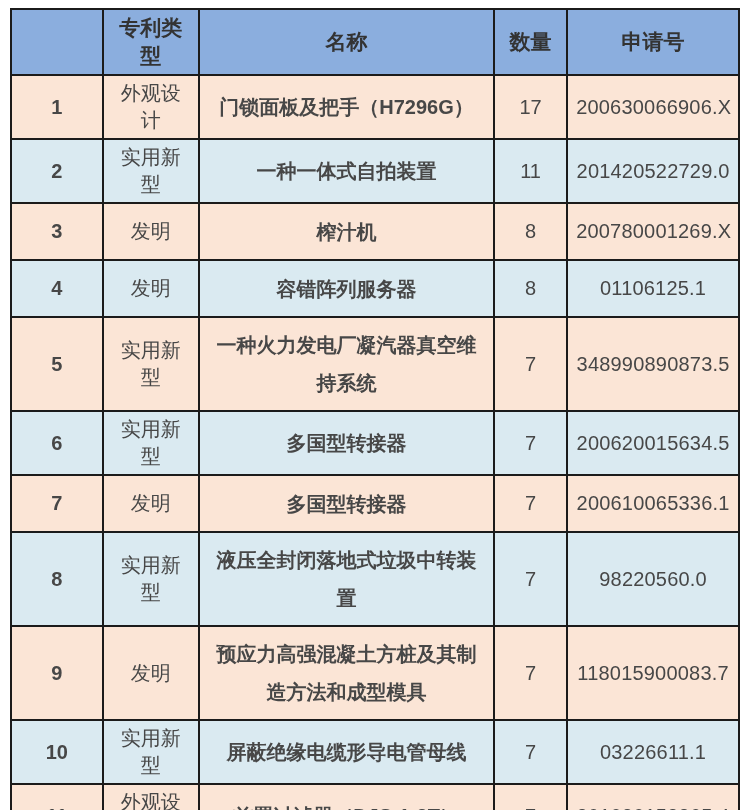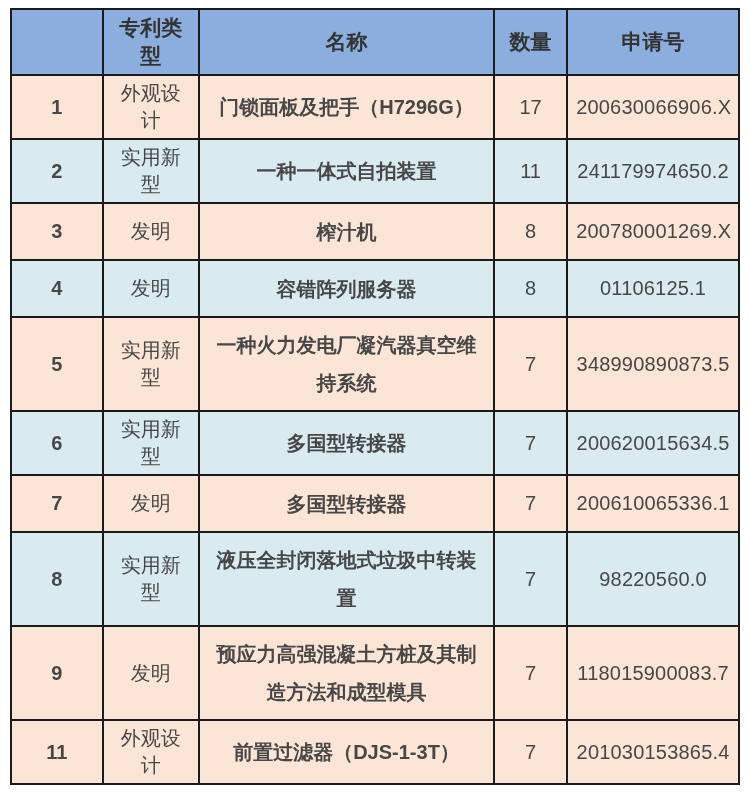--- a/index.html
+++ b/index.html
@@ -86,21 +86,21 @@
           <td class="col-type">外观设计</td>
           <td class="col-name">门锁面板及把手（H7296G）</td>
           <td class="col-qty">17</td>
           <td class="col-app">200630066906.X</td>
         </tr>
         <tr class="blue">
           <td class="col-num">2</td>
           <td class="col-type">实用新型</td>
           <td class="col-name">一种一体式自拍装置</td>
           <td class="col-qty">11</td>
-          <td class="col-app">241179974650.2</td>
+          <td class="col-app">201420522729.0</td>
         </tr>
         <tr class="peach">
           <td class="col-num">3</td>
           <td class="col-type">发明</td>
           <td class="col-name">榨汁机</td>
           <td class="col-qty">8</td>
           <td class="col-app">200780001269.X</td>
         </tr>
         <tr class="blue">
           <td class="col-num">4</td>
@@ -137,20 +137,27 @@
           <td class="col-qty">7</td>
           <td class="col-app">98220560.0</td>
         </tr>
         <tr class="peach">
           <td class="col-num">9</td>
           <td class="col-type">发明</td>
           <td class="col-name">预应力高强混凝土方桩及其制造方法和成型模具</td>
           <td class="col-qty">7</td>
           <td class="col-app">118015900083.7</td>
         </tr>
+        <tr class="blue">
+          <td class="col-num">10</td>
+          <td class="col-type">实用新型</td>
+          <td class="col-name">屏蔽绝缘电缆形导电管母线</td>
+          <td class="col-qty">7</td>
+          <td class="col-app">03226611.1</td>
+        </tr>
         <tr class="peach">
           <td class="col-num">11</td>
           <td class="col-type">外观设计</td>
           <td class="col-name">前置过滤器（DJS-1-3T）</td>
           <td class="col-qty">7</td>
           <td class="col-app">201030153865.4</td>
         </tr>
       </tbody>
   </table>
 </div>

